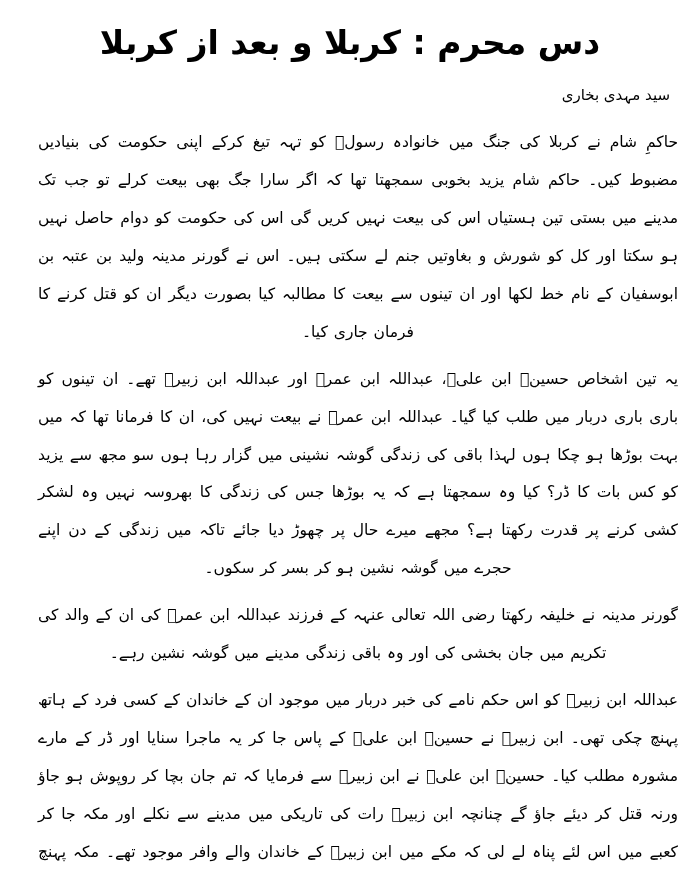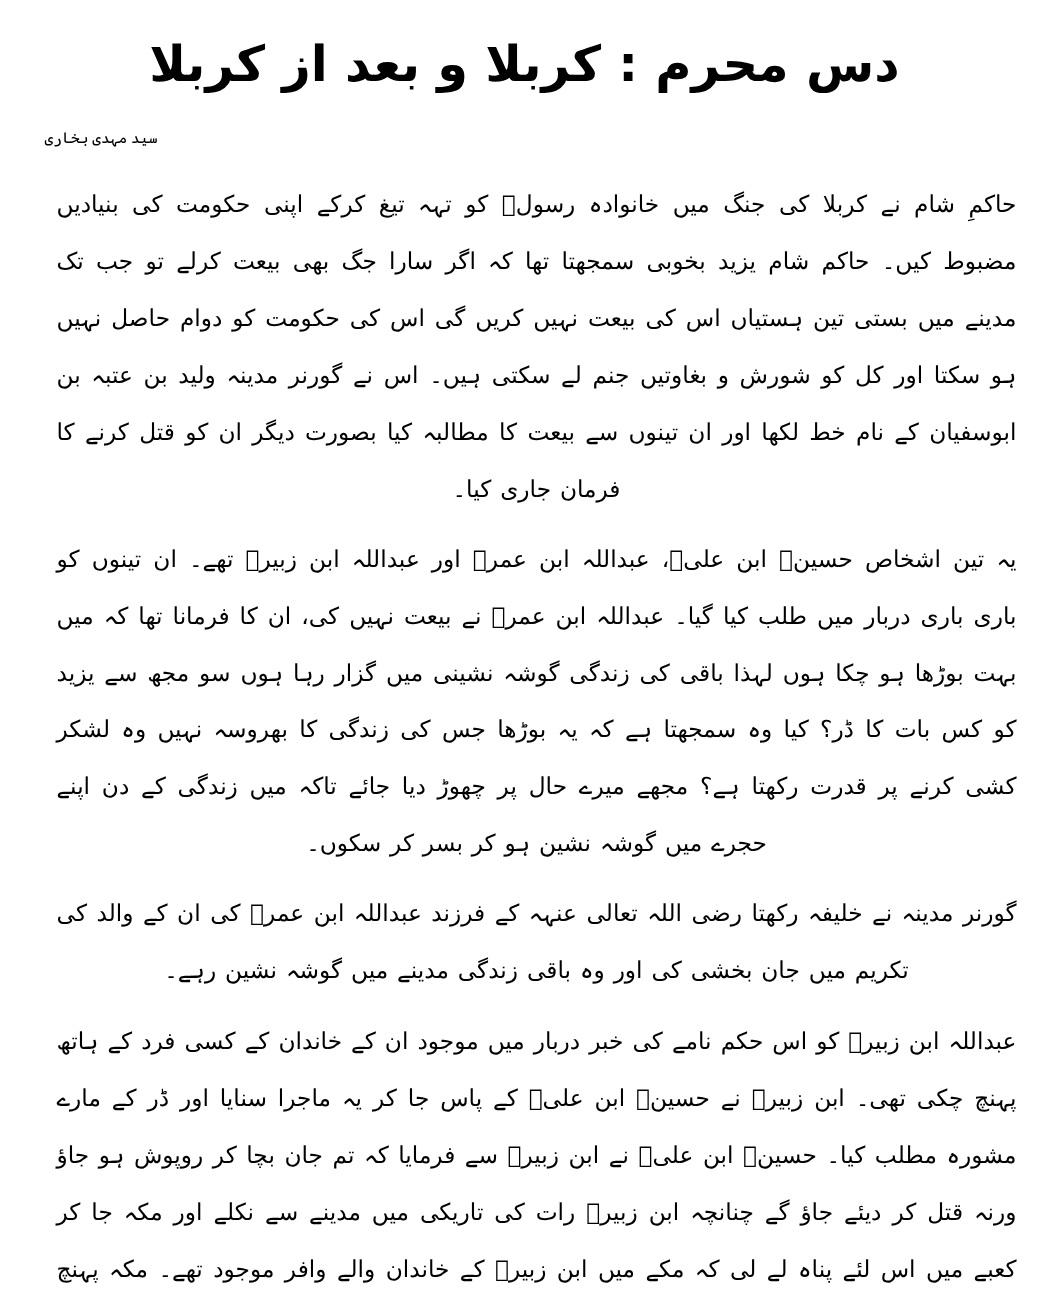--- a/index.html
+++ b/index.html
@@ -22,25 +22,24 @@
   .title {
     margin: 14px 30px 0 30px;
     text-align: center;
     font-size: 33px;
     font-weight: 700;
     line-height: 1.75;
     color: #000000;
   }
   .byline {
     margin: 14px 30px 0 30px;
-    text-align: left;
-    font-size: 10px;
+    text-align: right;
+    font-size: 15px;
     font-weight: 400;
     color: #000000;
-    font-family: Liberation Serif, serif;
   }
   .content {
     margin: 20px 22px 0 22px;
   }
   .content p {
     margin: 0 0 9px 16px;
     font-size: 15.5px;
     line-height: 2.45;
     text-align: justify;
     text-align-last: center;

